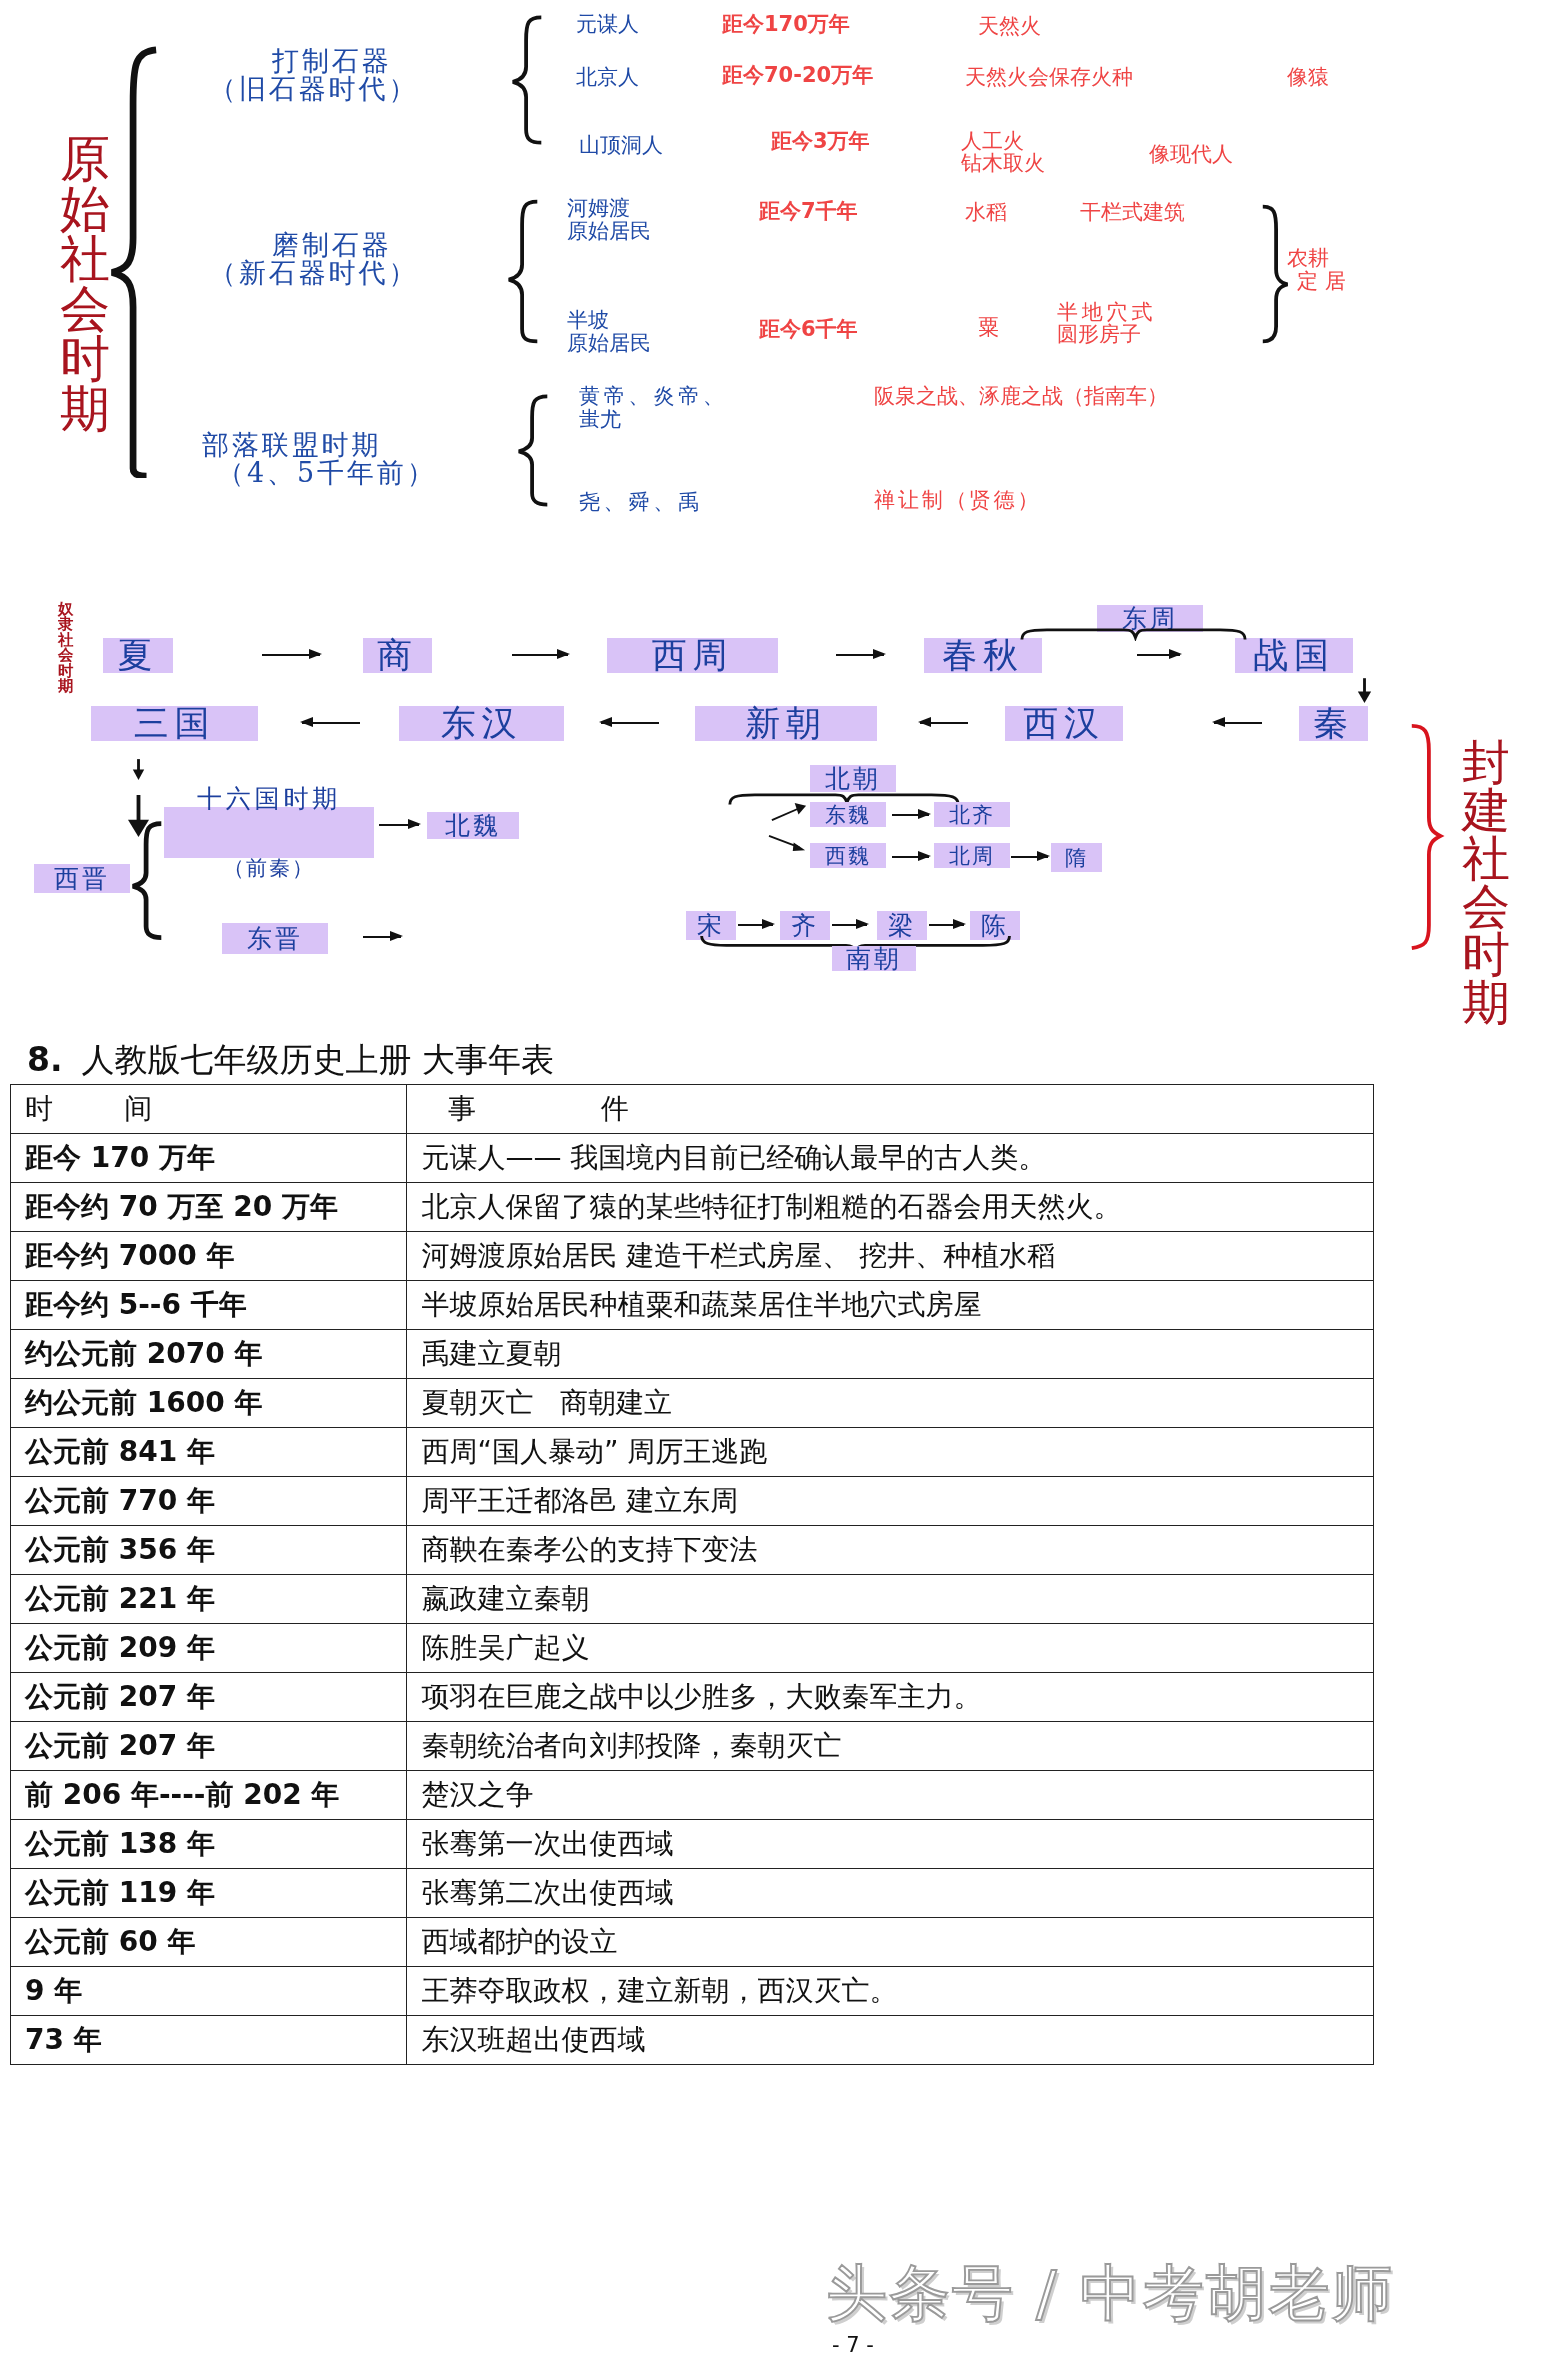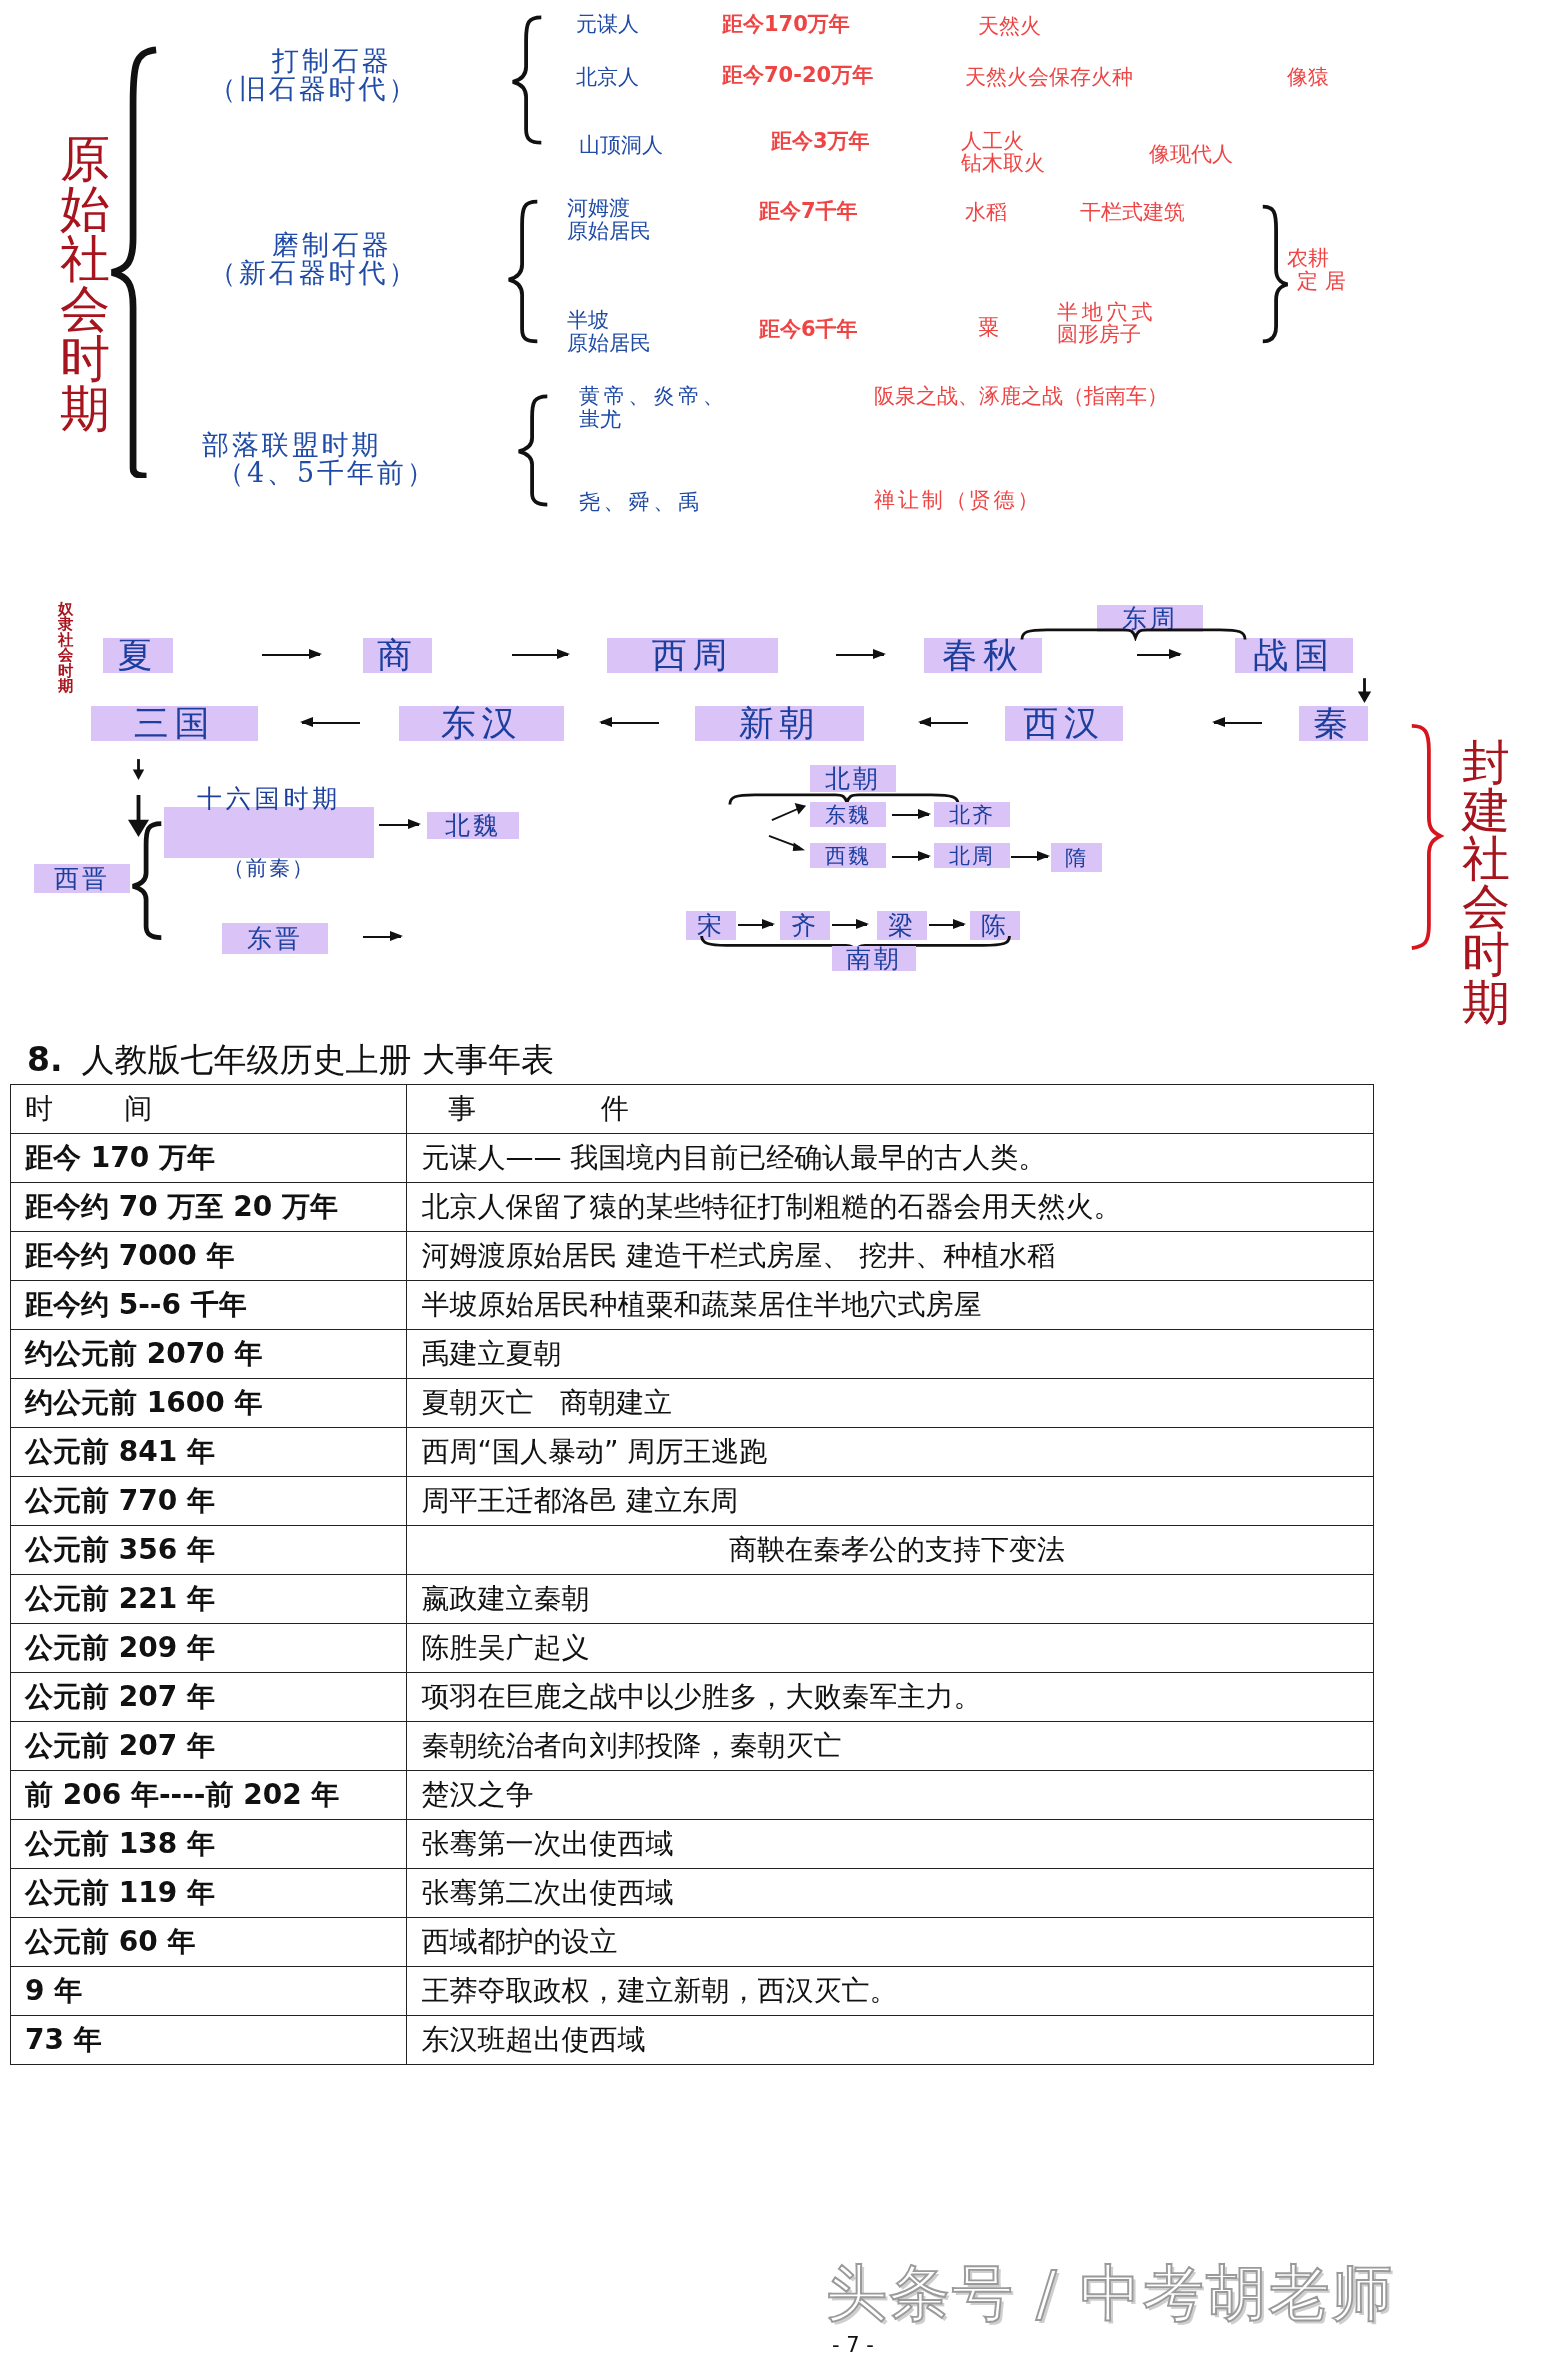--- a/index.html
+++ b/index.html
@@ -120,21 +120,21 @@
   </svg>
   <svg class="brace" style="left:1355px;top:678px;" width="19" height="27" viewBox="0 0 20 28">
     <path d="M10 0 L 10 18" stroke="#111" stroke-width="3"></path>
       <path d="M3 14 L10 26 L17 14 Z" fill="#111"></path>
   </svg>
 
   <div class="dyn dyn-l" style="left:91px;top:706px;width:167px;height:35px;">三国</div>
   <div class="arrow left" style="left:302px;top:722px;width:58px;"></div>
   <div class="dyn dyn-l" style="left:399px;top:706px;width:165px;height:35px;">东汉</div>
   <div class="arrow left" style="left:601px;top:722px;width:58px;"></div>
-  <div class="dyn dyn-l" style="left:695px;top:706px;width:169px;height:35px;">新朝</div>
+  <div class="dyn dyn-l" style="left:695px;top:706px;width:182px;height:35px;">新朝</div>
   <div class="arrow left" style="left:920px;top:722px;width:48px;"></div>
   <div class="dyn dyn-l" style="left:1005px;top:706px;width:118px;height:35px;">西汉</div>
   <div class="arrow left" style="left:1214px;top:722px;width:48px;"></div>
   <div class="dyn dyn-l" style="left:1299px;top:706px;width:69px;height:35px;">秦</div>
 
   <svg class="brace" style="left:129px;top:759px;" width="19" height="23" viewBox="0 0 20 24">
     <path d="M10 0 L 10 14" stroke="#111" stroke-width="3"></path>
       <path d="M4 11 L10 22 L16 11 Z" fill="#111"></path>
   </svg>
   <svg class="brace" style="left:124px;top:795px;" width="29" height="44" viewBox="0 0 30 46">
@@ -234,21 +234,21 @@
       <tr>
         <td class="c1 num-b">公元前 841 年</td>
         <td style="white-space: pre;">西周“国人暴动” 周厉王逃跑</td>
       </tr>
       <tr>
         <td class="c1 num-b">公元前 770 年</td>
         <td style="white-space: pre;">周平王迁都洛邑 建立东周</td>
       </tr>
       <tr>
         <td class="c1 num-b">公元前 356 年</td>
-        <td style="white-space: pre; text-align: center;">商鞅在秦孝公的支持下变法</td>
+        <td style="white-space: pre;">商鞅在秦孝公的支持下变法</td>
       </tr>
       <tr>
         <td class="c1 num-b">公元前 221 年</td>
         <td style="white-space: pre;">嬴政建立秦朝</td>
       </tr>
       <tr>
         <td class="c1 num-b">公元前 209 年</td>
         <td style="white-space: pre;">陈胜吴广起义</td>
       </tr>
       <tr>

